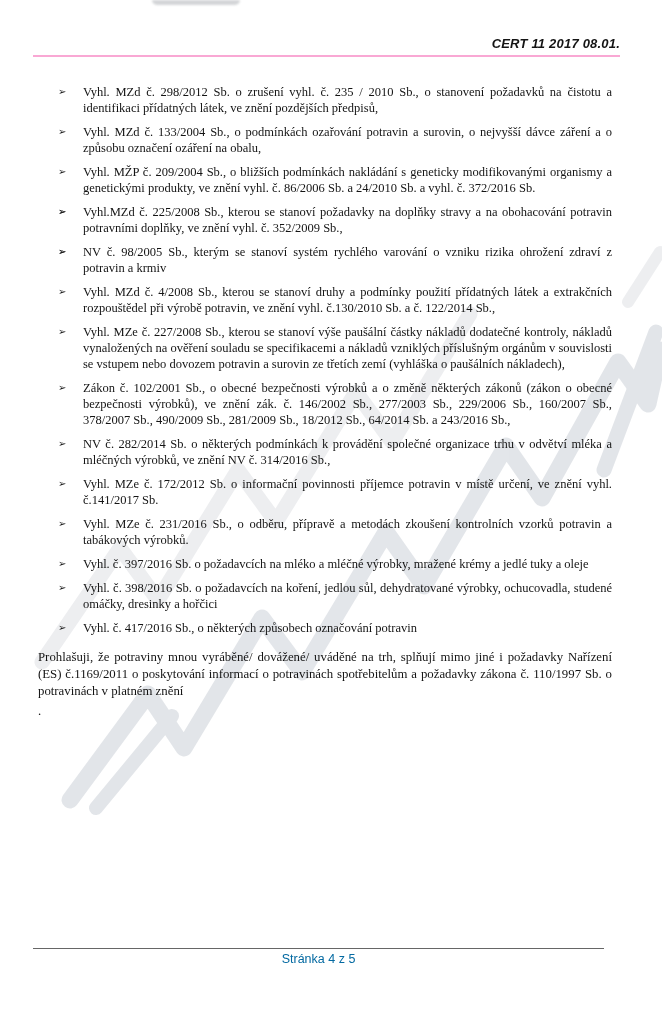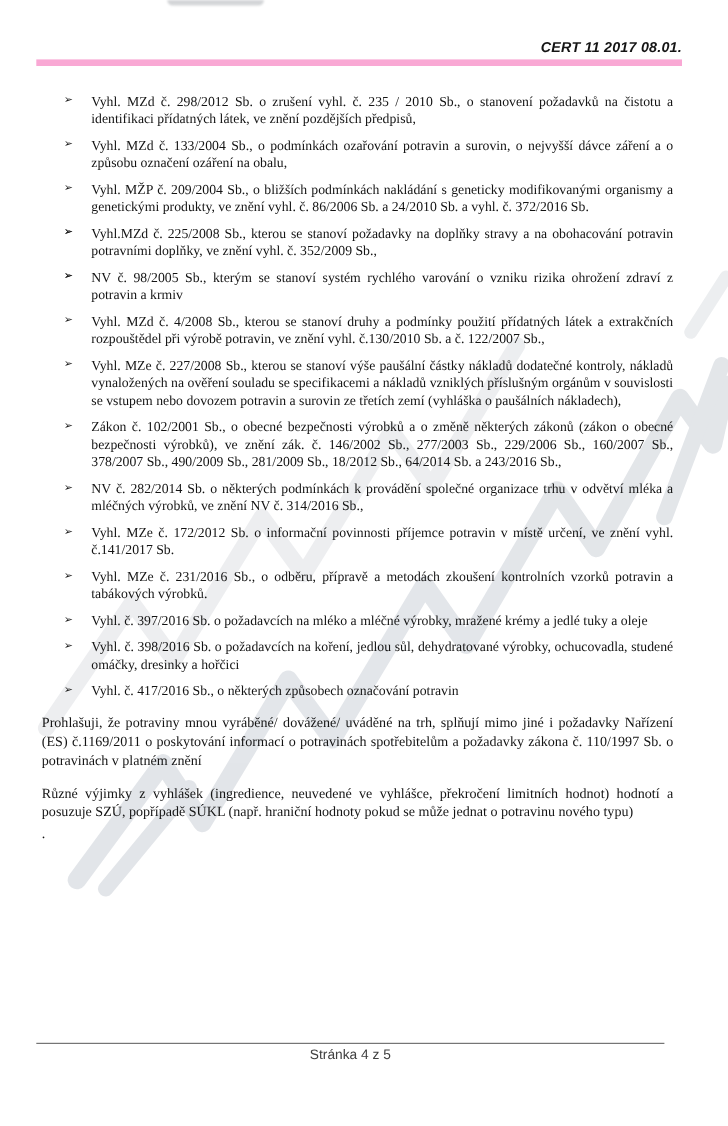--- a/index.html
+++ b/index.html
@@ -12,21 +12,21 @@
     overflow:hidden;
   }
   
   .smudge{
     position:absolute;top:0;left:152px;width:88px;height:5px;
     background:#9fa3a8;opacity:.45;border-radius:0 0 5px 5px;filter:blur(1px);
   }
   .watermark{position:absolute;top:0;left:0;pointer-events:none;}
   .header{
     position:absolute;top:0;left:33px;right:42px;
-    padding-top:34px;border-bottom:6px solid #f9a8d4;
+    padding-top:34px;border-bottom:2px solid #f9a8d4;
     text-align:right;
   }
   .doc-code{
     display:inline-block;padding-bottom:4px;
     font-family:"Liberation Sans",sans-serif;
     font-style:italic;font-weight:bold;font-size:13px;letter-spacing:.2px;
   }
   .content{position:absolute;top:84px;left:38px;width:574px;}
   ul.reg-list{list-style:none;margin:0;padding:0;}
   li.reg-item{
@@ -43,21 +43,21 @@
     margin:0;font-size:12.8px;line-height:17px;
     text-align:justify;text-justify:inter-word;
   }
   .para.decl{margin-top:13px;}
   .para.exc{margin-top:13px;}
   .para.dot{margin-top:3px;text-align:left;}
   .footer{
     position:absolute;top:948px;left:33px;right:58px;
     border-top:1.5px solid #666;
     text-align:center;padding-top:3px;
-    font-family:"Liberation Sans",sans-serif;font-size:12.5px;color:#404040;
+    font-family:"Liberation Sans",sans-serif;font-size:12.5px;color:#0369a1;
   }
 </style>
 </head>
 <body>
 
 <div class="page">
 
   <div class="smudge"></div>
 
   <svg class="watermark" width="662" height="1024" viewBox="0 0 662 1024" xmlns="http://www.w3.org/2000/svg">
@@ -99,21 +99,21 @@
   </li>
         <li class="reg-item">
     <span class="marker">➢</span>
   </li>
         <li class="reg-item">
     <span class="marker">➢</span>
     <span class="txt"><span class="b">NV č. 98/2005 Sb., kterým se stanoví systém rychlého varování</span><span> o vzniku rizika ohrožení zdraví z potravin a krmiv</span></span>
   </li>
         <li class="reg-item">
     <span class="marker">➢</span>
-    <span class="txt"><span class="b">Vyhl. MZd č. 4/2008 Sb., kterou se stanoví druhy a podmínky použití přídatných látek a extrakčních rozpouštědel při výrobě potravin,</span><span> ve znění vyhl. č.130/2010 Sb. a č. 122/2007 Sb.,</span></span>
+    <span class="txt"><span class="b">Vyhl. MZd č. 4/2008 Sb., kterou se stanoví druhy a podmínky použití přídatných látek a extrakčních rozpouštědel při výrobě potravin,</span><span> ve znění vyhl. č.130/2010 Sb. a č. 122/2014 Sb.,</span></span>
   </li>
         <li class="reg-item">
     <span class="marker">➢</span>
     <span class="txt"><span class="b">Vyhl. MZe č. 227/2008 Sb., kterou se stanoví výše paušální částky nákladů</span><span> dodatečné kontroly, nákladů vynaložených na ověření souladu se specifikacemi a nákladů vzniklých příslušným orgánům v souvislosti se vstupem nebo dovozem potravin a surovin ze třetích zemí </span><span class="b">(vyhláška o paušálních nákladech),</span></span>
   </li>
         <li class="reg-item">
     <span class="marker">➢</span>
     <span class="txt"><span class="b">Zákon č. 102/2001 Sb., o obecné bezpečnosti výrobků a o změně některých zákonů (zákon o obecné bezpečnosti výrobků),</span><span> ve znění zák. č. 146/2002 Sb., 277/2003 Sb., 229/2006 Sb., 160/2007 Sb., 378/2007 Sb., 490/2009 Sb., 281/2009 Sb., 18/2012 Sb., 64/2014 Sb. a 243/2016 Sb.,</span></span>
   </li>
         <li class="reg-item">
@@ -136,21 +136,20 @@
     <span class="marker">➢</span>
     <span class="txt"><span class="b">Vyhl. č. 398/2016 Sb. o požadavcích na koření, jedlou sůl, dehydratované výrobky, ochucovadla, studené omáčky, dresinky a hořčici</span></span>
   </li>
         <li class="reg-item">
     <span class="marker">➢</span>
     <span class="txt"><span class="b">Vyhl. č. 417/2016 Sb., o některých způsobech označování potravin</span></span>
   </li>
       </ul>
 
     <p class="para decl"><span>Prohlašuji, že </span><span class="b">potraviny mnou vyráběné/ dovážené/ uváděné na trh, splňují mimo jiné i požadavky Nařízení (ES) č.1169/2011 o poskytování informací o potravinách spotřebitelům a požadavky zákona č. 110/1997 Sb. o potravinách v platném znění</span></p>
-    <p class="para exc"><span>Různé výjimky z vyhlášek (ingredience, neuvedené ve vyhlášce, překročení limitních hodnot) hodnotí a posuzuje SZÚ, popřípadě SÚKL (např. hraniční hodnoty pokud se může jednat o potravinu nového typu)</span></p>
     <p class="para dot">.</p>
   </div>
 
   <div class="footer">
     <span><span>Stránka </span><span class="b">4</span><span> z </span><span class="b">5</span></span>
   </div>
 
 </div>
 
 </body></html>

